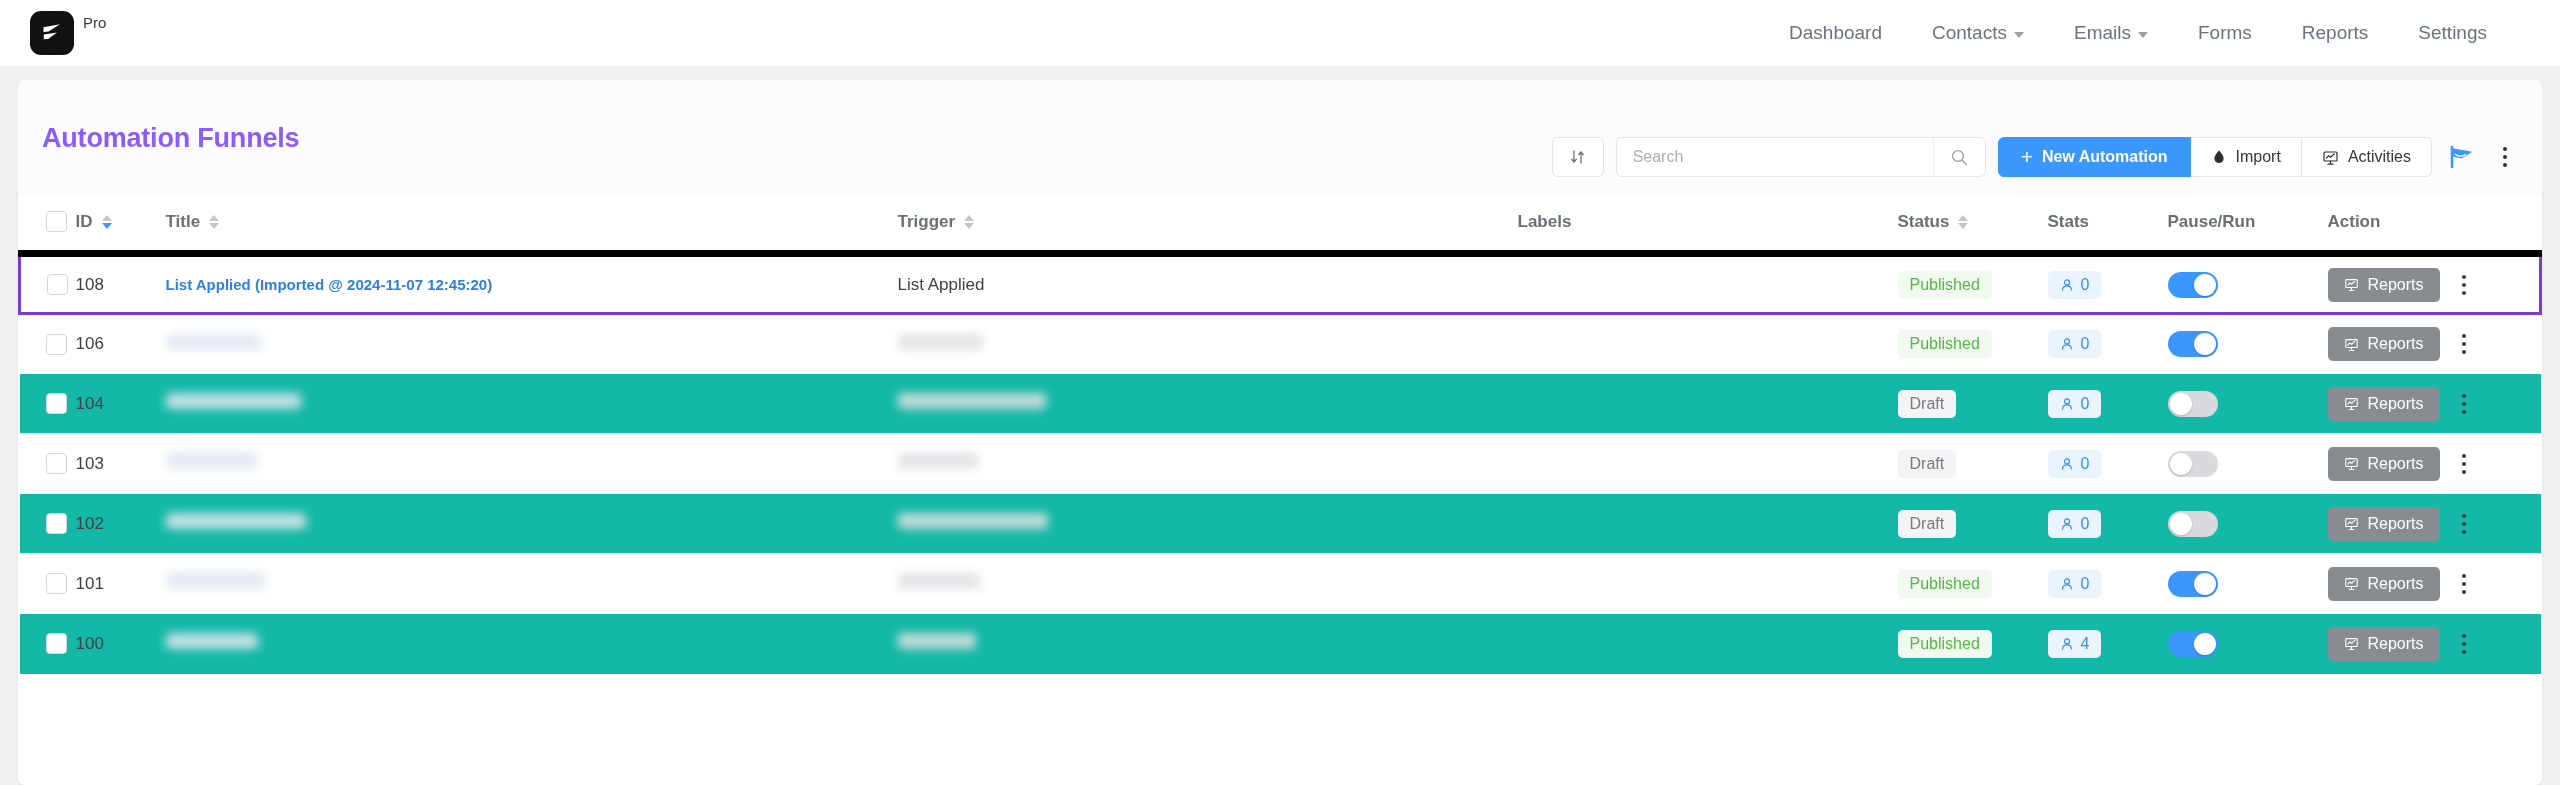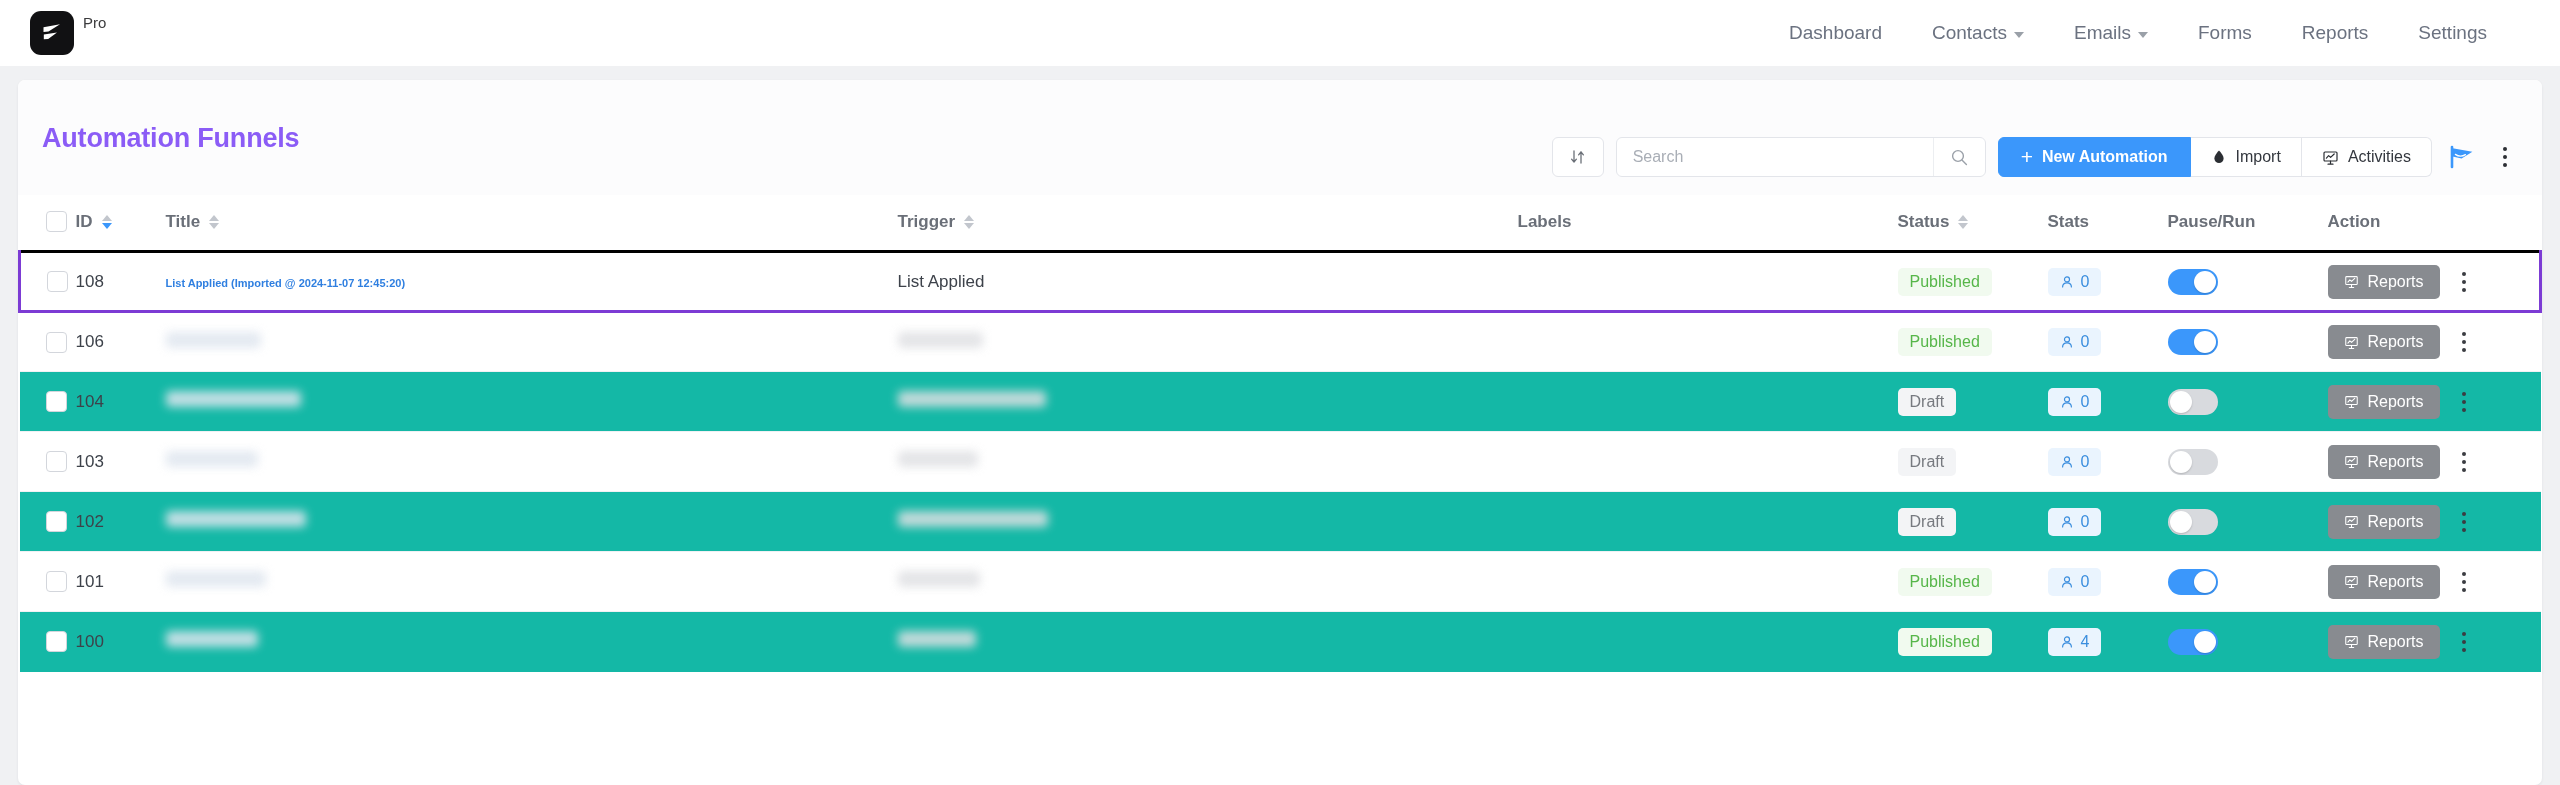--- a/index.html
+++ b/index.html
@@ -201,21 +201,21 @@
     width: 21px; height: 21px;
     border: 1px solid #d3d6dc;
     border-radius: 4px;
     background: #fff;
     cursor: pointer;
     display: block;
   }
   .title-link {
     color: #2f7fe0;
     font-weight: 700;
-    font-size: 11px;
+    font-size: 15px;
     text-decoration: none;
     cursor: pointer;
   }
   .redact {
     display: inline-block;
     height: 16px;
     border-radius: 4px;
     background: #dfe6ef;
     filter: blur(5px);
     opacity: .85;
@@ -274,21 +274,21 @@
   }
   .row-kebab {
     display: inline-flex; flex-direction: column; align-items: center;
     gap: 4px; cursor: pointer; margin-left: 22px; vertical-align: middle;
   }
   .row-kebab i { width: 4px; height: 4px; border-radius: 50%; background: #3a3d42; display: block; }
   .act-wrap { display: flex; align-items: center; }
 
   
   tr.highlight td {
-    border-top: 3px solid #000000;
+    border-top: 7px solid #000000;
     border-bottom: 3px solid #7c3bd4;
     background: #fff;
   }
   tr.highlight td:first-child { border-left: 3px solid #7c3bd4; }
   tr.highlight td:last-child  { border-right: 3px solid #7c3bd4; }
 </style>
 </head>
 <body>
 
 <div class="topbar">

